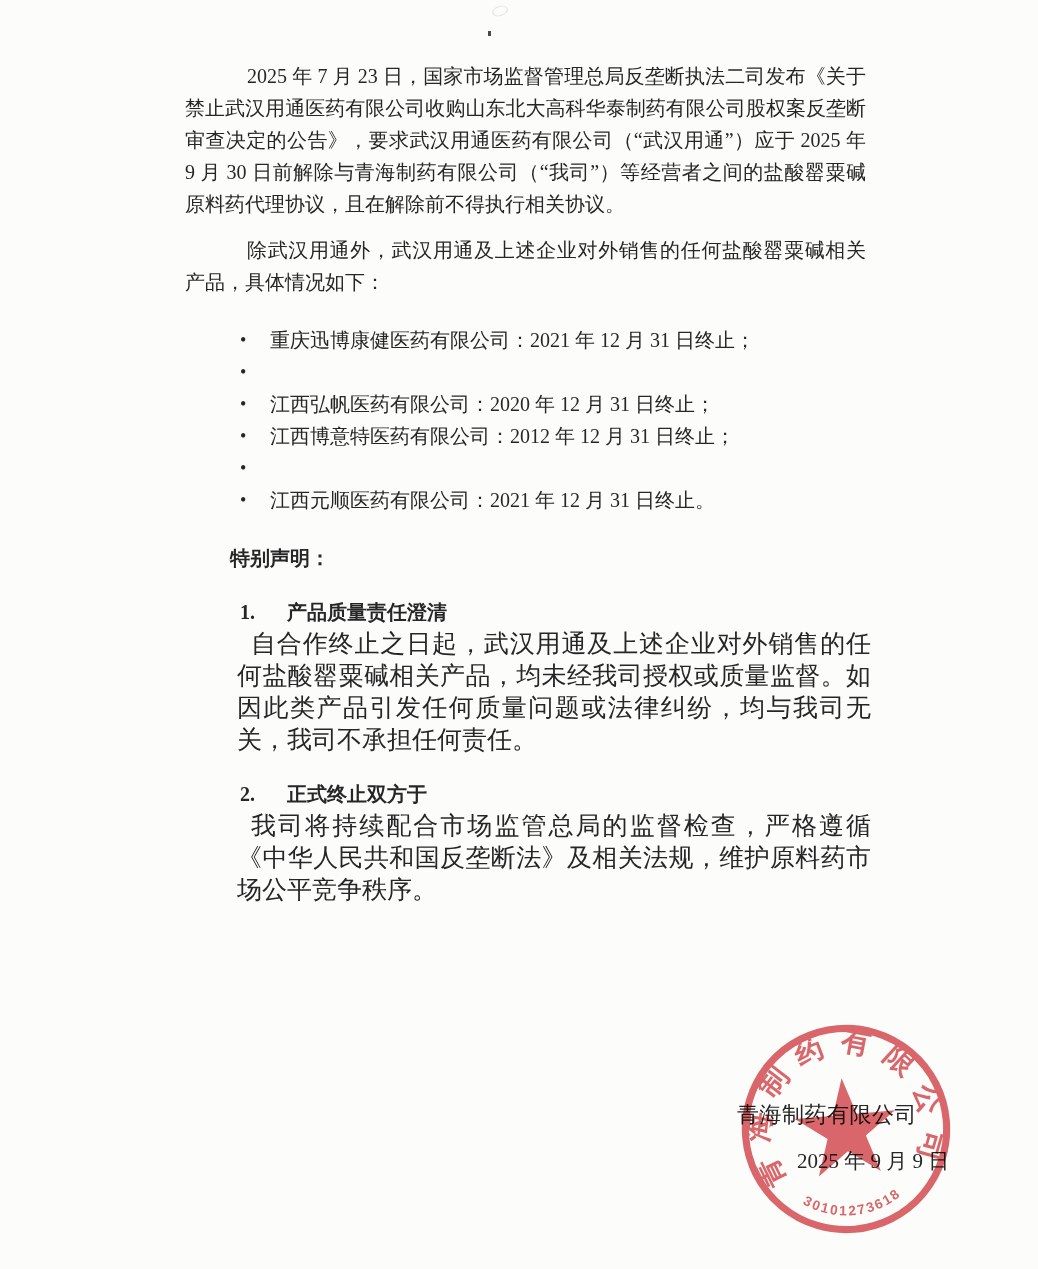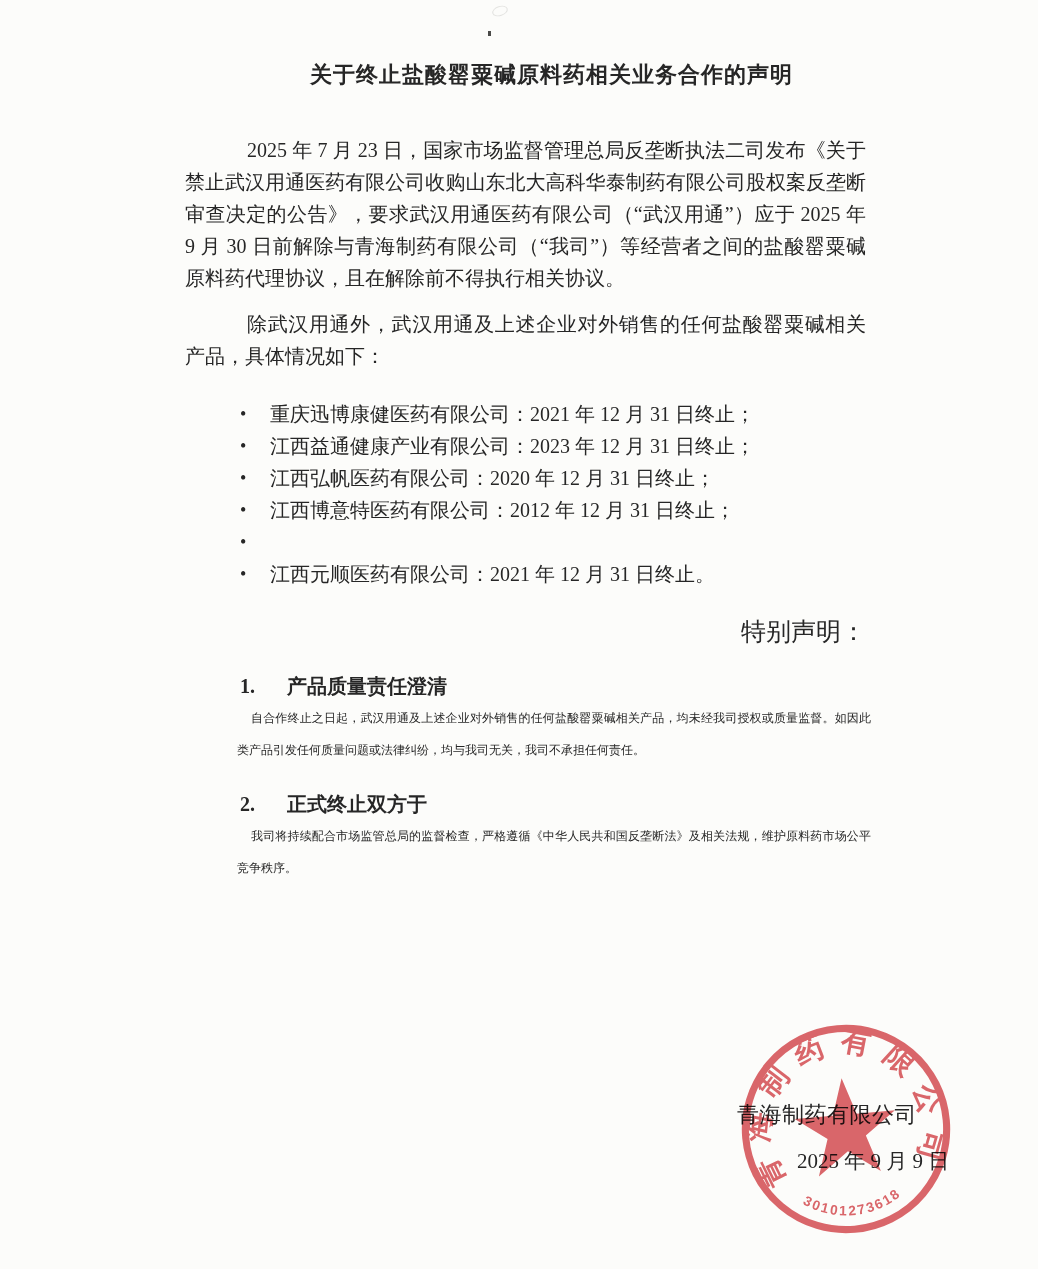--- a/index.html
+++ b/index.html
@@ -44,39 +44,38 @@
     display:flex;
     align-items:flex-start;
   }
   ul.term-list .dot{
     width:30px;
     flex:0 0 30px;
     font-size:18px;
     line-height:32px;
   }
   .special-heading{
-    font-size:25px;
-    font-weight:normal;
+    font-size:20px;
+    font-weight:bold;
     margin:26px 0 0 45px;
     line-height:32px;
-    text-align:right;
   }
   .section-head{
     display:flex;
     font-size:20px;
     font-weight:bold;
     line-height:32px;
     margin:22px 0 0 55px;
   }
   .section-head .num{
     width:47px;
     flex:0 0 47px;
   }
   .section-body{
-    font-size:12px;
+    font-size:25px;
     line-height:32px;
     text-align:justify;
     text-indent:14px;
     margin:0 18px 6px 52px;
     width:634px;
   }
   .signature-company{
     position:absolute;
     left:737px;top:1100px;
     font-size:22px;
@@ -108,33 +107,31 @@
   }
 </style>
 </head>
 <body>
 
 <div class="page">
 
   <div class="speck-curl"></div>
   <div class="speck-dot"></div>
 
-  <h1 class="doc-title">关于终止盐酸罂粟碱原料药相关业务合作的声明</h1>
 
   <p class="para">2025 年 7 月 23 日，国家市场监督管理总局反垄断执法二司发布《关于禁止武汉用通医药有限公司收购山东北大高科华泰制药有限公司股权案反垄断审查决定的公告》，要求武汉用通医药有限公司（“武汉用通”）应于 2025 年 9 月 30 日前解除与青海制药有限公司（“我司”）等经营者之间的盐酸罂粟碱原料药代理协议，且在解除前不得执行相关协议。</p>
   <p class="para">除武汉用通外，武汉用通及上述企业对外销售的任何盐酸罂粟碱相关产品，具体情况如下：</p>
 
   <ul class="term-list">
     <li>
       <span class="dot">•</span>
       <span>重庆迅博康健医药有限公司：2021 年 12 月 31 日终止；</span>
     </li>
     <li>
       <span class="dot">•</span>
-      <span>江西益通健康产业有限公司：2023 年 12 月 31 日终止；</span>
     </li>
     <li>
       <span class="dot">•</span>
       <span>江西弘帆医药有限公司：2020 年 12 月 31 日终止；</span>
     </li>
     <li>
       <span class="dot">•</span>
       <span>江西博意特医药有限公司：2012 年 12 月 31 日终止；</span>
     </li>
     <li>

